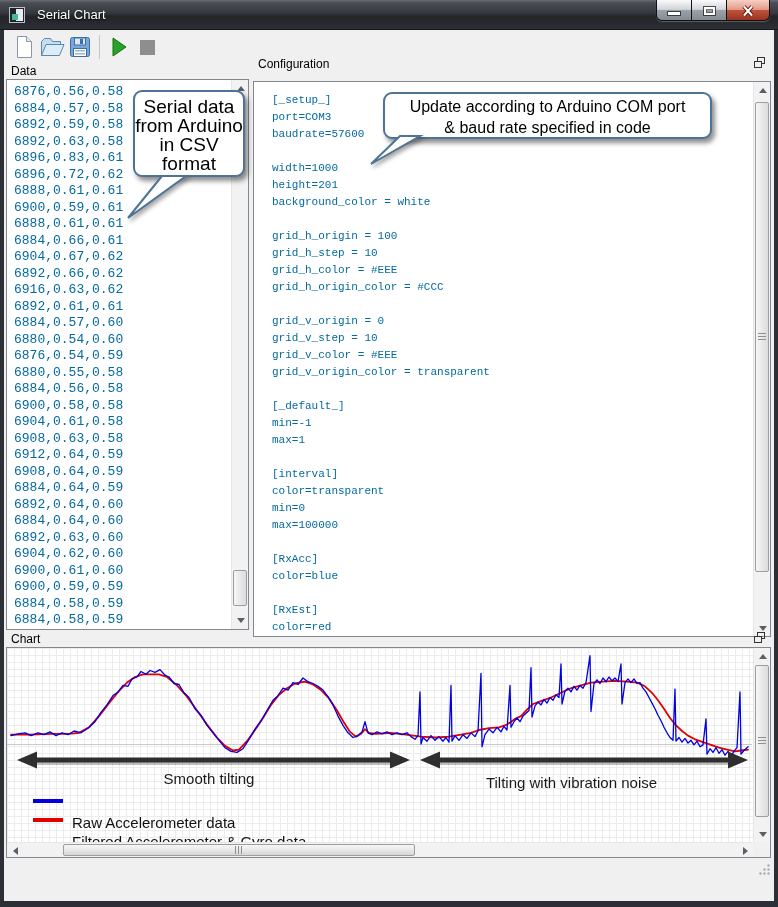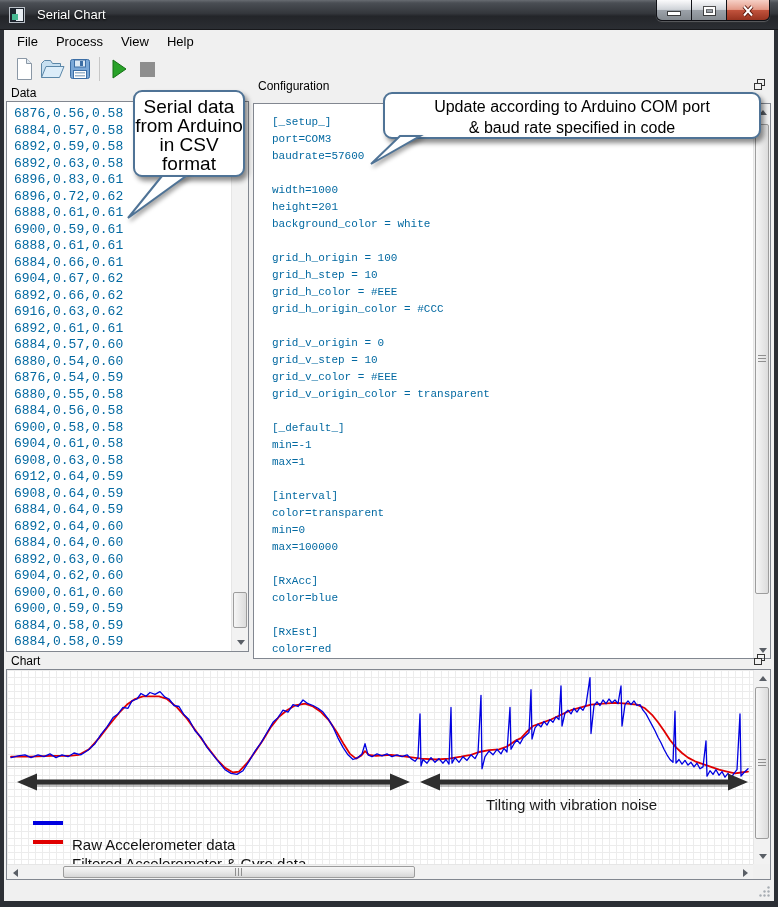--- a/index.html
+++ b/index.html
@@ -92,21 +92,21 @@
   .legend-label { font-size:15px; color:#111;margin-top:43px; }
 
   
   .statusbar { height:21px; background:#f0f0f0; position:relative; }
   .sizegrip { position:absolute; right:3px; bottom:3px; }
 
   
   .callout { position:absolute; background:#fff; border:2px solid #4f7396; border-radius:9px;
     box-shadow:3px 4px 5px rgba(0,0,0,.45); text-align:center; color:#000; z-index:30; }
   .callout-1 { left:133px; top:90px; width:112px; height:87px; font-size:19px; line-height:19px; padding-top:5px; }
-  .callout-2 { left:383px; top:92px; width:378px; height:47px; font-size:16px; line-height:21px; padding-top:2px; }
+  .callout-2 { left:383px; top:92px; width:329px; height:47px; font-size:16px; line-height:21px; padding-top:2px; }
   .callout-tail { position:absolute; z-index:31; filter:drop-shadow(2px 3px 2px rgba(0,0,0,.35)); }
 </style>
 </head>
 <body>
 
 <div class="window">
 
   <div class="titlebar">
     <div class="appicon">
         <div class="ai-w"></div>
@@ -124,26 +124,20 @@
         <svg width="14" height="12">
           <path d="M3,1.5 L11,10.5 M11,1.5 L3,10.5" stroke="#58150a" stroke-width="4" fill="none"></path>
           <path d="M3,1.5 L11,10.5 M11,1.5 L3,10.5" stroke="#ffffff" stroke-width="2" fill="none"></path>
         </svg>
       </div>
     </div>
   </div>
 
   <div class="body">
 
-    <div class="menubar">
-      <span class="menu-item">File</span>
-      <span class="menu-item">Process</span>
-      <span class="menu-item">View</span>
-      <span class="menu-item">Help</span>
-    </div>
 
     <div class="toolbar">
       <div class="tbtn">
         <svg width="22" height="24">
           <path d="M4.5,1.5 h9 l5,5 v16 h-14 z" fill="#ffffff" stroke="#8a97a5"></path>
           <path d="M13.5,1.5 l0,5 5,0" fill="#dfe9f2" stroke="#8a97a5"></path>
         </svg>
       </div>
       <div class="tbtn">
         <svg width="26" height="22">
@@ -300,20 +294,21 @@
               <path d="M4.0,87.6 L11.0,85.8 L18.0,84.8 L24.0,87.6 L31.0,84.8 L37.0,86.7 L43.0,83.9 L49.0,87.6 L55.0,84.8 L61.0,86.7 L67.0,83.0 L74.0,84.8 L81.0,80.2 L88.0,73.7 L94.0,64.4 L100.0,56.9 L106.0,47.6 L111.0,43.9 L116.0,37.4 L121.0,38.3 L125.0,30.9 L130.0,29.0 L134.0,23.5 L139.0,26.3 L143.0,22.5 L148.0,24.4 L153.0,21.6 L158.0,27.2 L162.0,29.0 L167.0,35.5 L172.0,36.5 L177.0,44.8 L182.0,49.5 L188.0,60.7 L194.0,67.2 L200.0,77.4 L206.0,84.8 L212.0,92.3 L218.0,99.7 L224.0,103.4 L230.0,104.4 L236.0,100.7 L242.0,91.3 L248.0,81.1 L254.0,72.8 L260.0,62.5 L266.0,52.3 L271.0,47.6 L276.0,40.2 L281.0,42.1 L286.0,34.6 L291.0,36.5 L296.0,30.0 L301.0,33.7 L306.0,35.5 L311.0,38.3 L316.0,42.1 L321.0,48.6 L326.0,56.9 L331.0,68.1 L336.0,77.4 L341.0,84.8 L346.0,89.5 L351.0,87.6 L355.0,83.9 L358.0,73.7 L361.0,84.8 L365.0,86.7 L370.0,83.9 L375.0,85.8 L380.0,83.9 L385.0,86.7 L390.0,84.8 L395.0,86.7 L400.0,84.8 L404.0,88.6 L408.0,91.3 L411.0,87.6 L413.0,43.9 L414.0,96.0 L416.0,89.5 L420.0,93.2 L424.0,87.6 L428.0,92.3 L432.0,88.6 L436.0,93.2 L439.0,89.5 L442.0,94.1 L444.0,37.4 L445.0,93.2 L448.0,87.6 L452.0,92.3 L456.0,86.7 L460.0,90.4 L464.0,84.8 L468.0,88.6 L471.0,83.0 L474.0,25.3 L475.0,98.8 L478.0,86.7 L482.0,81.1 L486.0,84.8 L490.0,79.3 L494.0,83.9 L497.0,78.3 L500.0,82.0 L503.0,37.4 L504.0,79.3 L507.0,73.7 L510.0,70.0 L513.0,73.7 L516.0,68.1 L519.0,65.3 L522.0,62.5 L524.0,19.7 L525.0,69.0 L528.0,57.9 L531.0,54.1 L534.0,56.9 L537.0,51.4 L540.0,55.1 L543.0,49.5 L546.0,52.3 L549.0,46.7 L552.0,49.5 L554.0,16.0 L555.0,56.0 L558.0,43.0 L561.0,40.2 L564.0,43.9 L567.0,38.3 L570.0,42.1 L573.0,37.4 L576.0,40.2 L579.0,34.6 L583.0,7.7 L584.0,63.5 L587.0,35.5 L590.0,31.8 L593.0,35.5 L596.0,30.0 L599.0,33.7 L602.0,29.0 L605.0,32.8 L608.0,30.0 L611.0,33.7 L614.0,16.0 L615.0,56.0 L618.0,34.6 L621.0,30.9 L624.0,34.6 L627.0,30.9 L630.0,35.5 L633.0,34.6 L636.0,40.2 L639.0,43.9 L642.0,49.5 L645.0,55.1 L648.0,60.7 L651.0,67.2 L654.0,72.8 L657.0,79.3 L660.0,84.8 L663.0,89.5 L666.0,92.3 L668.0,41.1 L669.0,93.2 L672.0,89.5 L675.0,94.1 L678.0,90.4 L681.0,95.1 L684.0,92.3 L687.0,96.9 L690.0,93.2 L693.0,98.8 L696.0,96.9 L699.0,70.9 L700.0,106.2 L703.0,100.7 L706.0,104.4 L709.0,99.7 L712.0,105.3 L715.0,101.6 L718.0,107.2 L721.0,103.4 L724.0,108.1 L727.0,103.4 L730.0,99.7 L733.0,43.9 L734.0,106.2 L737.0,102.5 L741.0,98.8" fill="none" stroke="#0000e0" stroke-width="1.3" stroke-linejoin="round" stroke-linecap="round"></path>
               <line x1="24" y1="114.5" x2="389" y2="114.5" stroke="rgba(0,0,0,0.25)" stroke-width="5"></line>
               <line x1="24" y1="112" x2="389" y2="112" stroke="#2e2e2e" stroke-width="5"></line>
               <polygon points="30,103.5 30,120.5 10,112" fill="#2e2e2e"></polygon>
               <polygon points="383,103.5 383,120.5 403,112" fill="#2e2e2e"></polygon>
               <line x1="427" y1="114.5" x2="727" y2="114.5" stroke="rgba(0,0,0,0.25)" stroke-width="5"></line>
               <line x1="427" y1="112" x2="727" y2="112" stroke="#2e2e2e" stroke-width="5"></line>
               <polygon points="433,103.5 433,120.5 413,112" fill="#2e2e2e"></polygon>
               <polygon points="721,103.5 721,120.5 741,112" fill="#2e2e2e"></polygon>
             </svg>
+          <div class="ann-label a1">Smooth tilting</div>
           <div class="ann-label a2">Tilting with vibration noise</div>
           <div class="legend">
             <div class="legend-row">
               <div class="legend-swatch" style="background: rgb(0, 0, 224);"></div>
               <span class="legend-label">Raw Accelerometer data</span>
             </div>
             <div class="legend-row">
               <div class="legend-swatch" style="background: rgb(224, 0, 0);"></div>
               <span class="legend-label">Filtered Accelerometer &amp; Gyro data</span>
             </div>

